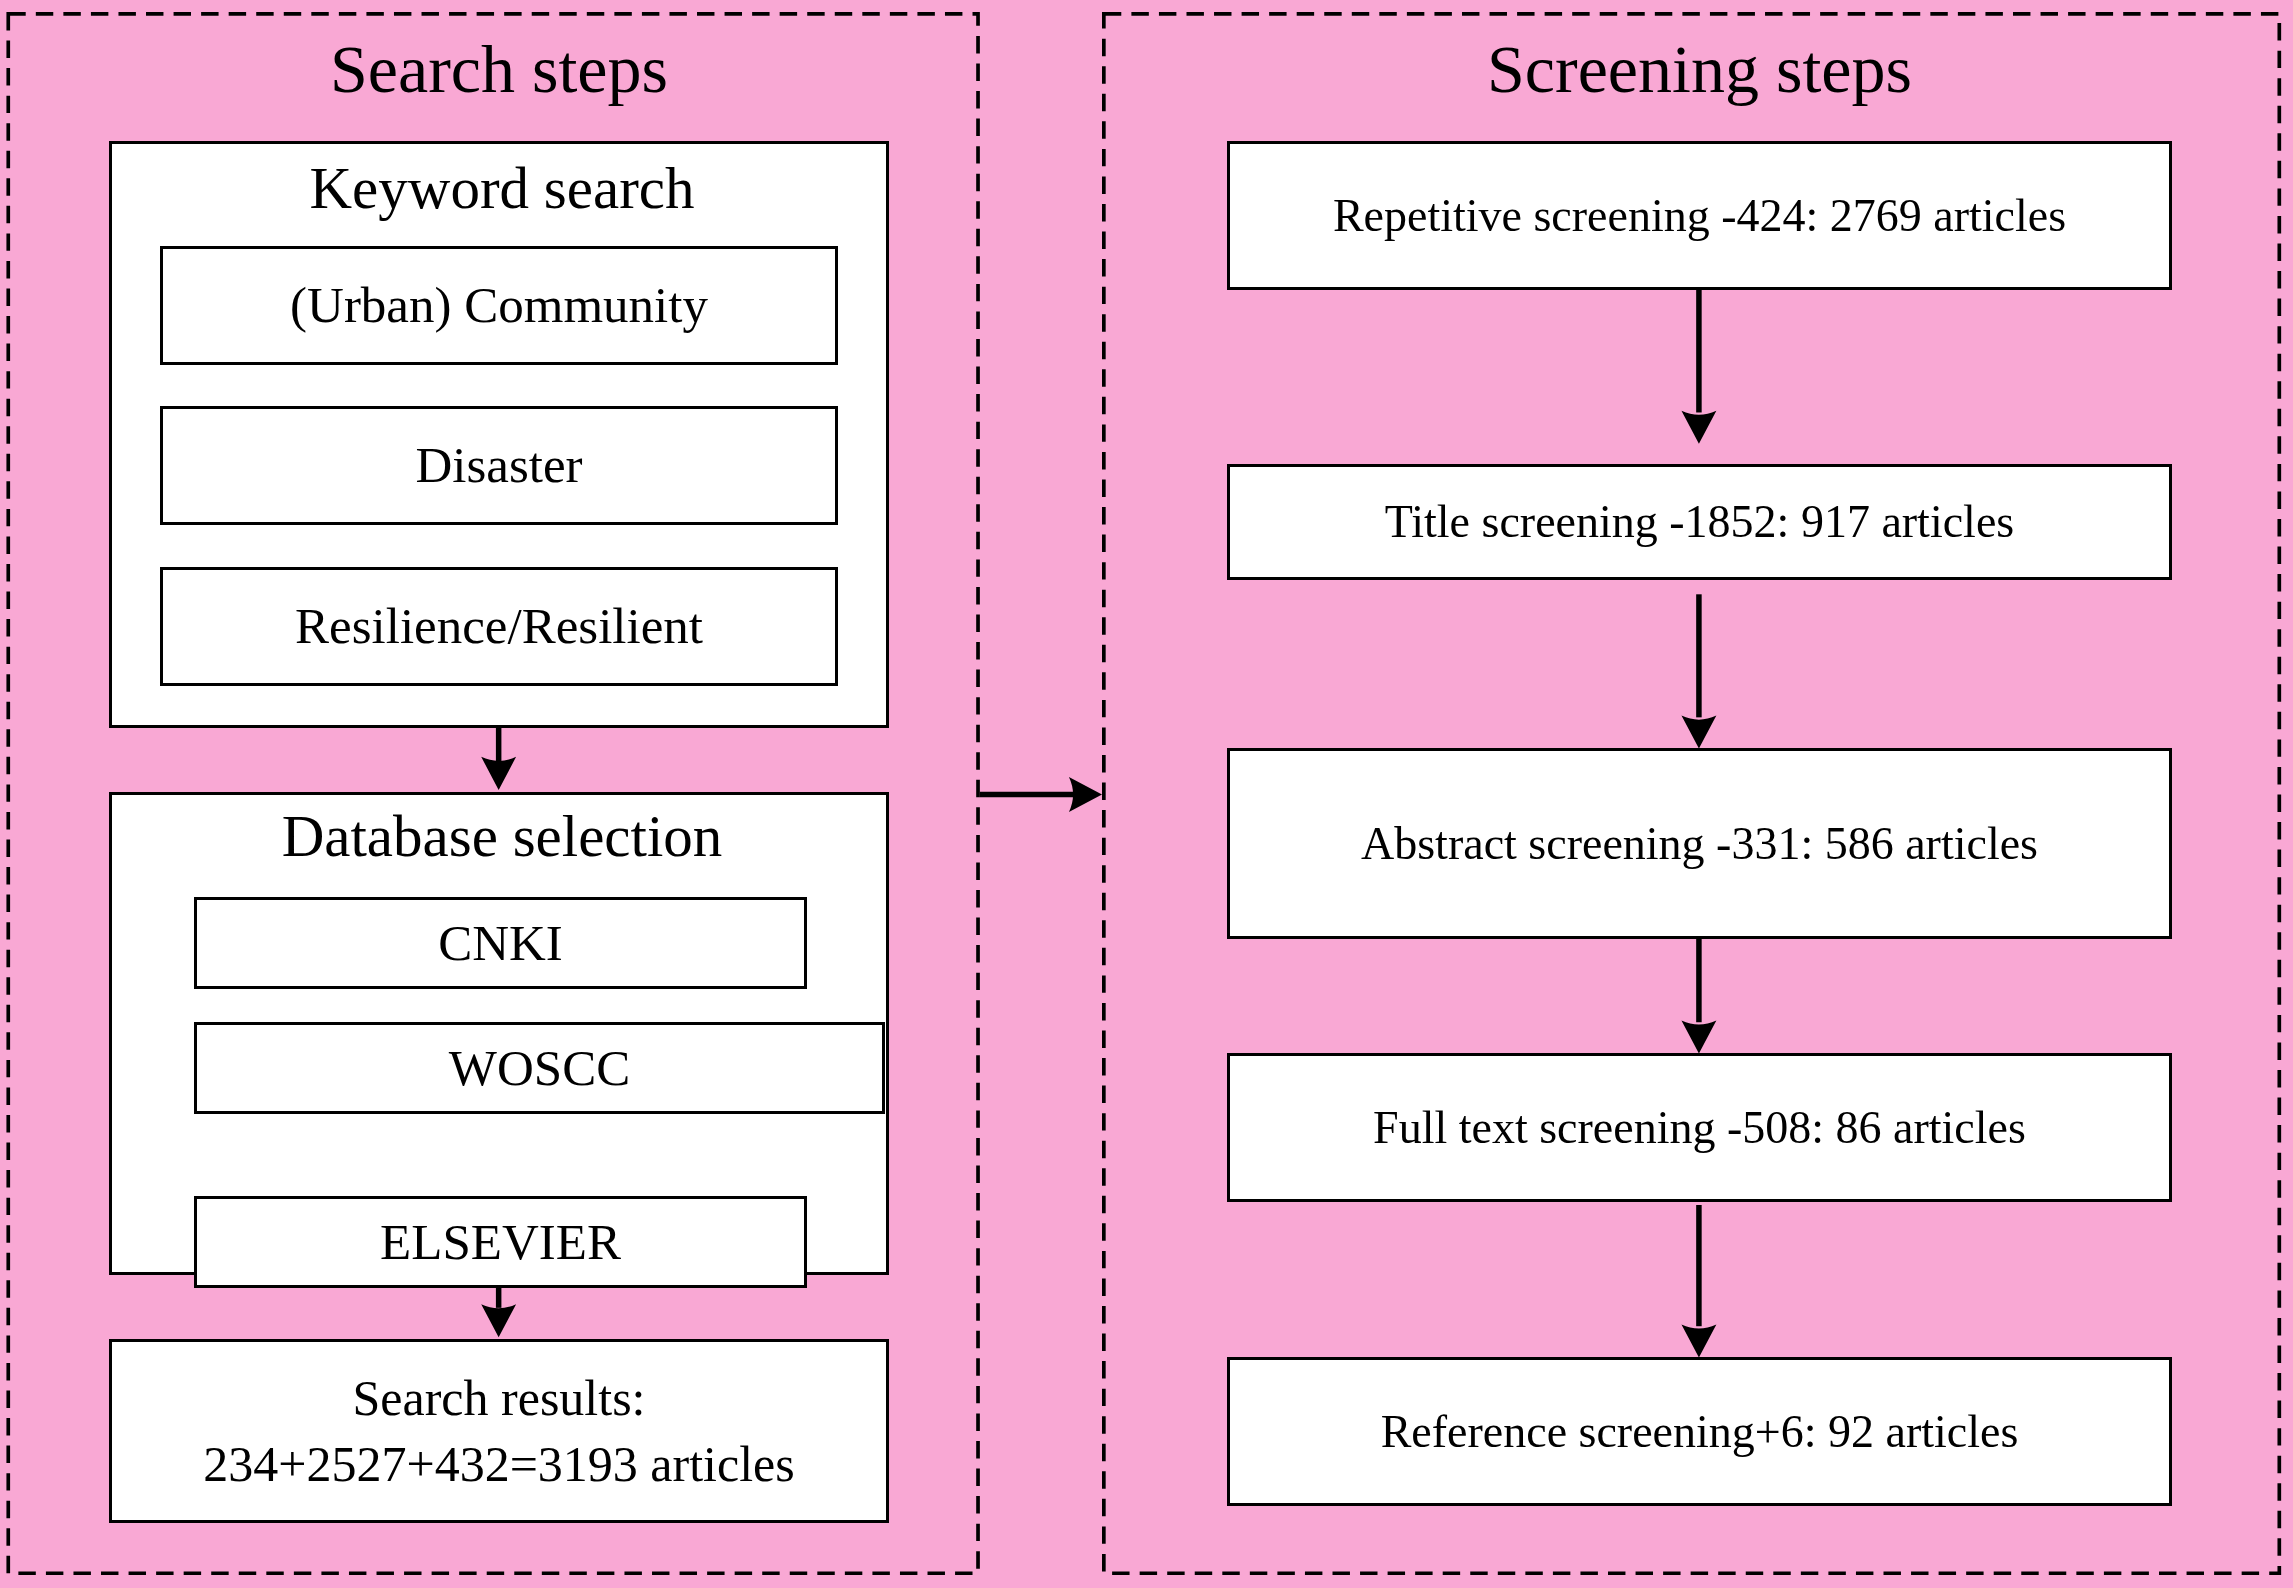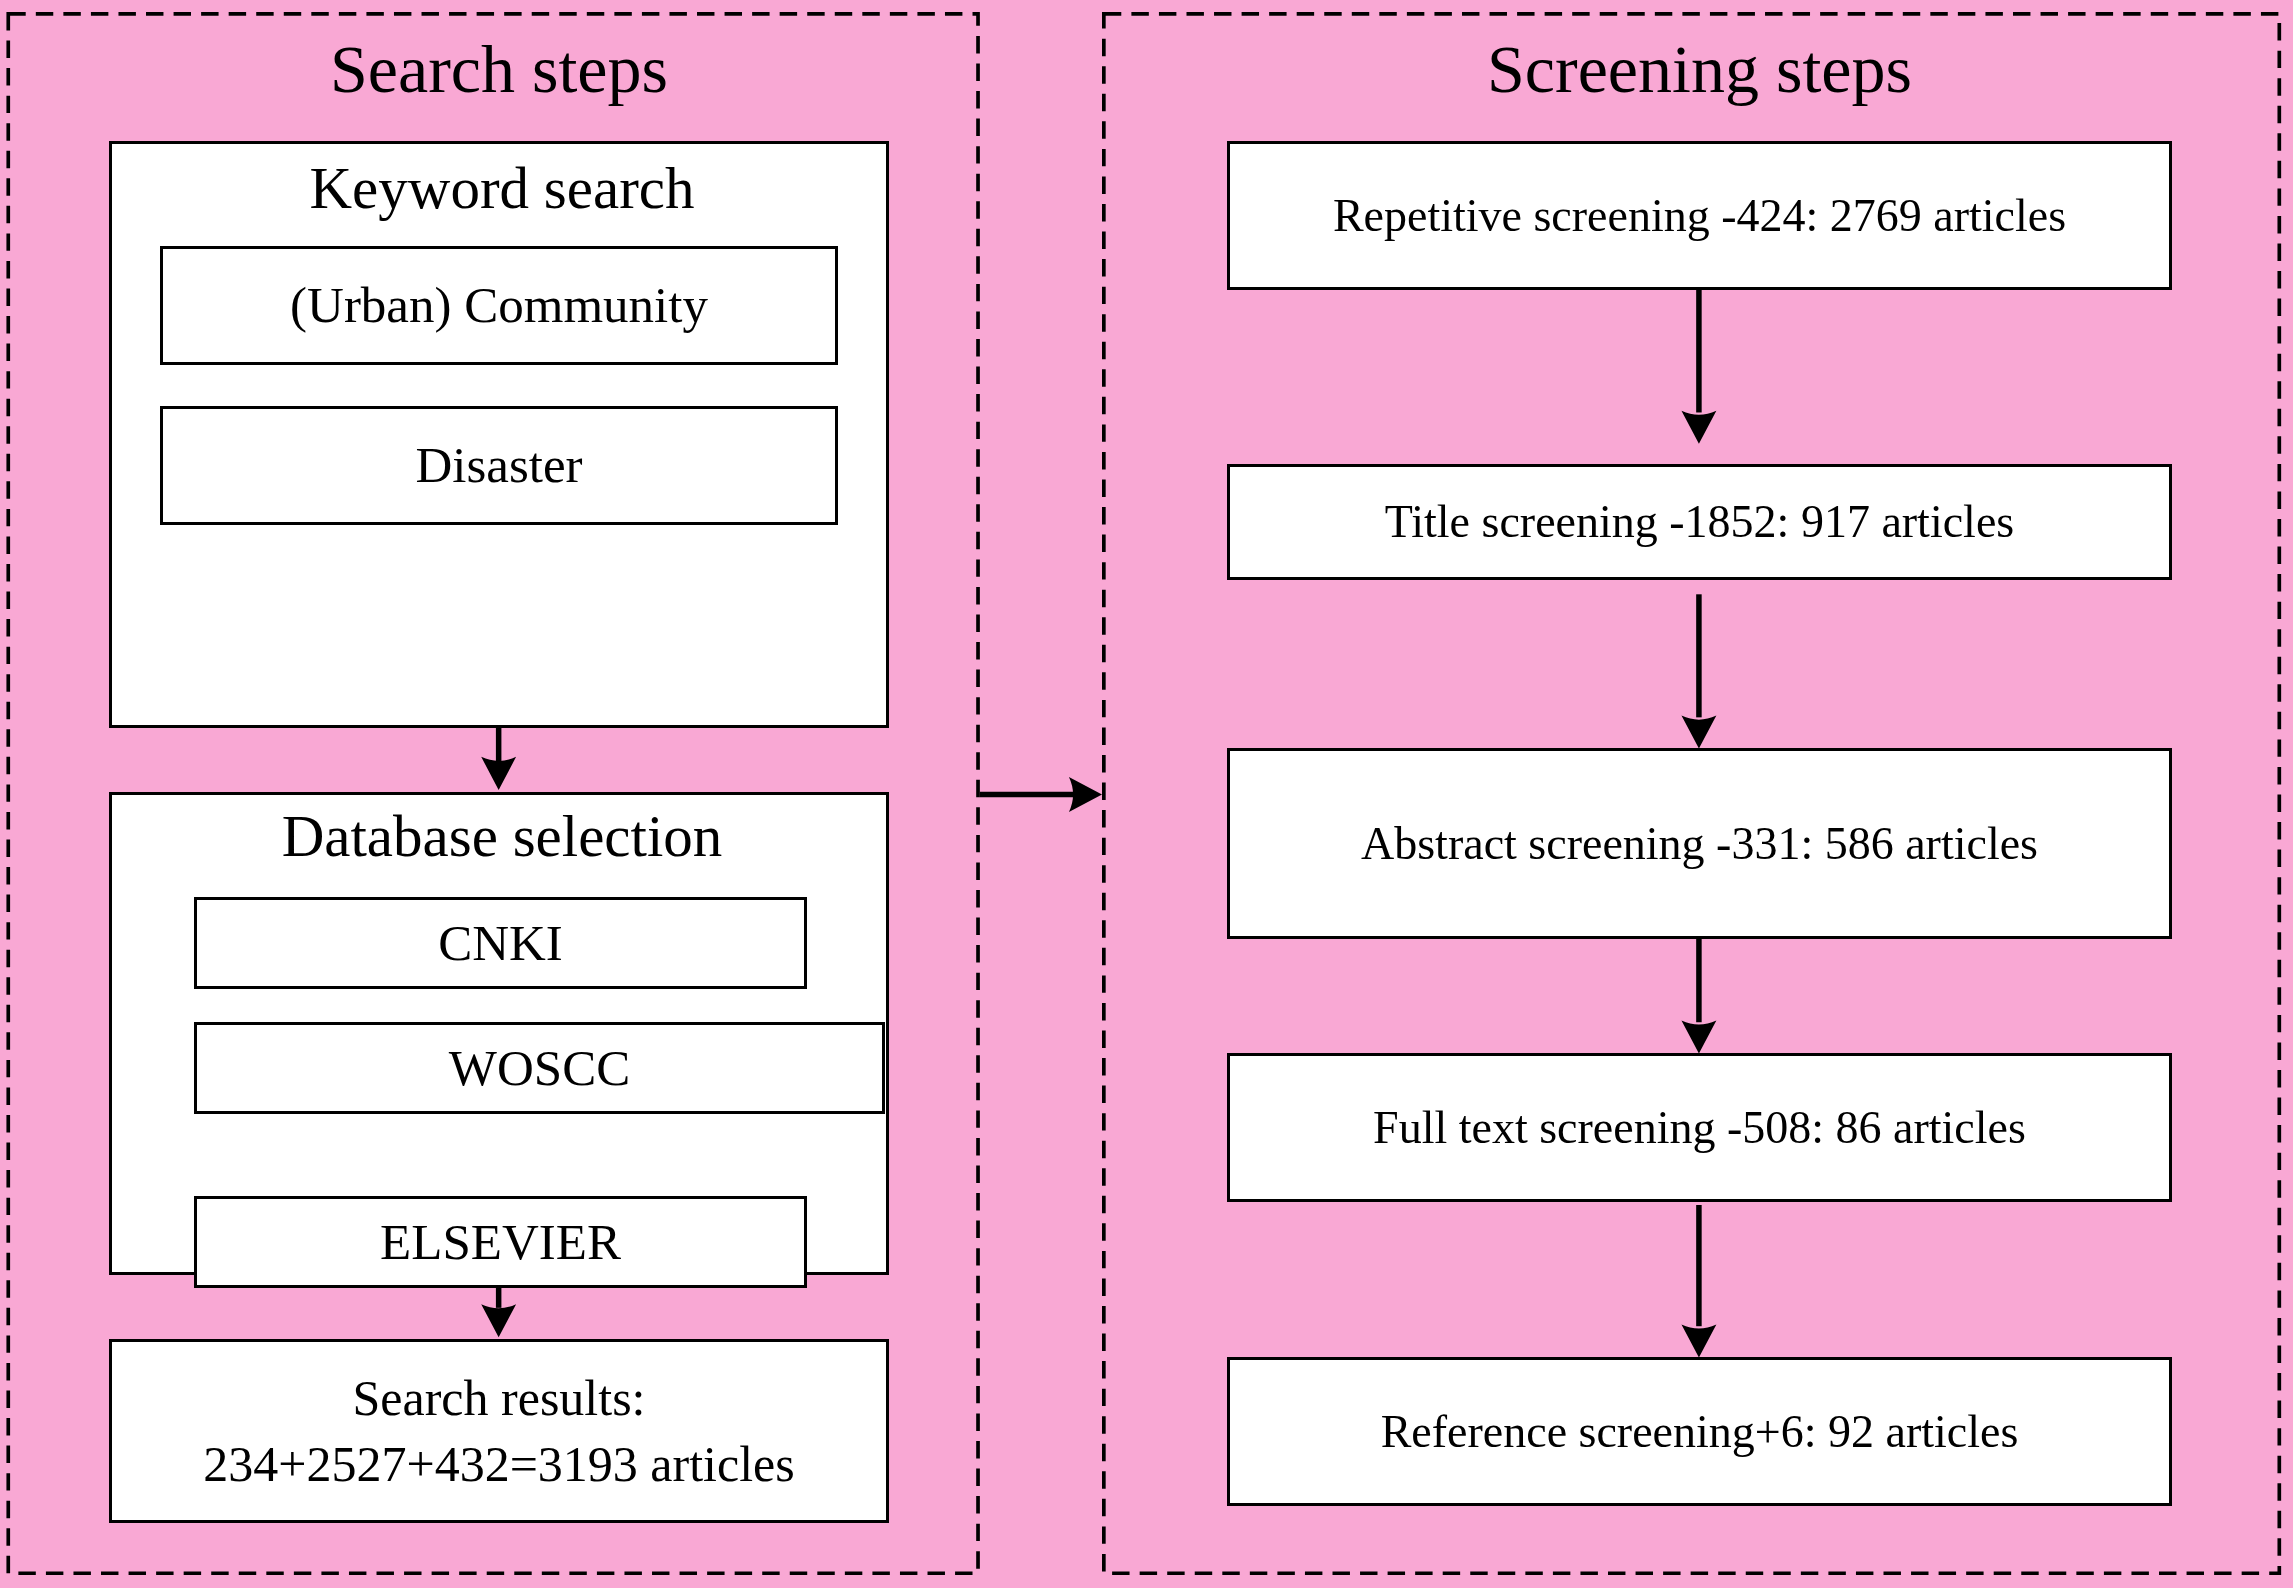--- a/index.html
+++ b/index.html
@@ -98,20 +98,21 @@
     </g>
   </svg>
 
   <div class="panel-title" style="left:109px; top:30px; width:780px;">Search steps</div>
 
   <div class="box" style="left:109px; top:141px; width:780px; height:587px;"></div>
   <div class="group-title" style="left:109px; top:156px; width:780px;">Keyword search</div>
 
   <div class="box center-text item-text" style="left:160px; top:406px; width:678px; height:119px;">Disaster</div>
   <div class="box center-text item-text" style="left:160px; top:246px; width:678px; height:119px;">(Urban) Community</div>
+  <div class="box center-text item-text" style="left:160px; top:567px; width:678px; height:119px;">Resilience/Resilient</div>
 
   <div class="box" style="left:109px; top:792px; width:780px; height:483px;"></div>
   <div class="group-title" style="left:109px; top:804px; width:780px;">Database selection</div>
 
   <div class="box center-text db-text" style="left:194px; top:897px; width:613px; height:92px;text-align:right;">CNKI</div>
   <div class="box center-text db-text" style="left:194px; top:1022px; width:691px; height:92px;">WOSCC</div>
   <div class="box center-text db-text" style="left:194px; top:1196px; width:613px; height:92px;">ELSEVIER</div>
 
   <div class="box center-text results-text" style="left:109px; top:1339px; width:780px; height:184px;">
     <div>

